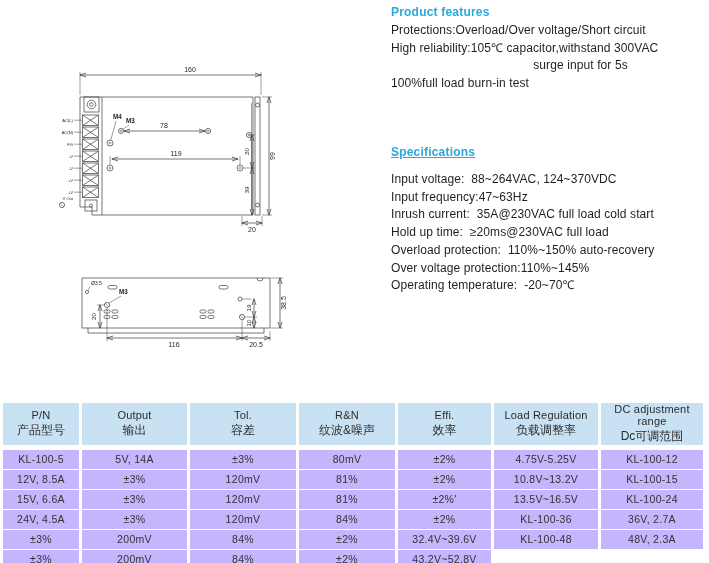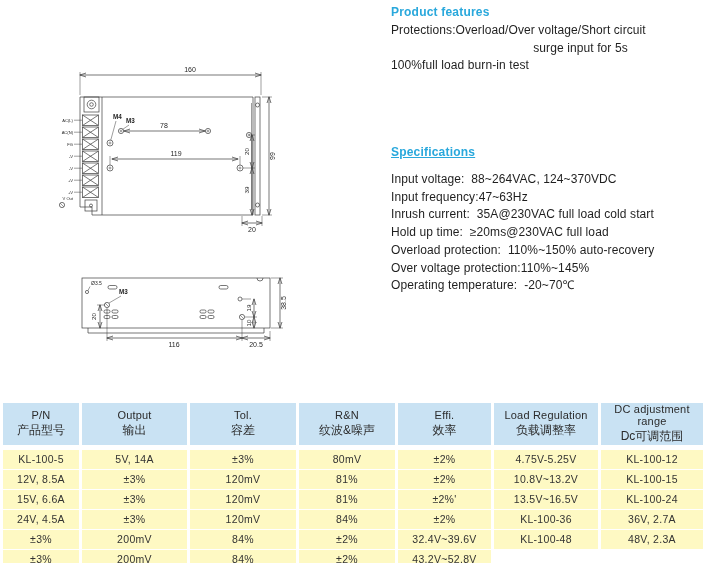--- a/index.html
+++ b/index.html
@@ -33,21 +33,21 @@
   .spec-table { position:absolute; left:3px; top:403px; width:703px; }
   .thead, .tbody-grid { display:grid;
       grid-template-columns:76px 105px 106px 96px 93px 104px 102px;
       column-gap:3px; }
   .thead { height:42px; }
   .th { background:#c9e2f3; display:flex; flex-direction:column; justify-content:center;
         align-items:center; text-align:center; color:#2b2b2b; }
   .th .en { font-size:11px; letter-spacing:.2px; }
   .th .zh { font-size:12px; margin-top:1px; }
   .tbody-grid { margin-top:5px; row-gap:1.5px; grid-auto-rows:18.5px; }
-  .td { background:#fef9c3; display:flex; align-items:center; justify-content:center;
+  .td { background:#c4b5fd; display:flex; align-items:center; justify-content:center;
         font-size:10.5px; color:#333; letter-spacing:.3px; }
 </style>
 </head>
 <body>
 
 <div class="page">
 
   <svg id="drawing" width="250" height="305" viewBox="0 0 250 305">
     <defs>
       <marker id="arr" markerUnits="userSpaceOnUse" markerWidth="7" markerHeight="6" refX="6.4" refY="3" orient="auto-start-reverse">
@@ -212,20 +212,21 @@
       <text x="124" y="292" class="dim" text-anchor="middle">116</text>
       <line x1="192" y1="283" x2="220" y2="283" marker-start="url(#arr)" marker-end="url(#arr)"></line>
       <line x1="220" y1="276" x2="220" y2="286" class="thin"></line>
       <text x="206" y="292" class="dim" text-anchor="middle">20.5</text>
     </g>
   </svg>
 
   <div class="textcol features">
     <div class="sec-title">Product features</div>
     <div class="tline">Protections:Overload/Over voltage/Short circuit</div>
+    <div class="tline">High reliability:105℃ capacitor,withstand 300VAC</div>
     <div class="tline indent">surge input for 5s</div>
     <div class="tline">100%full load burn-in test</div>
   </div>
 
   <div class="textcol specs">
     <div class="sec-title">Specifications</div>
     <div class="tline">Input voltage:  88~264VAC, 124~370VDC</div>
     <div class="tline">Input frequency:47~63Hz</div>
     <div class="tline">Inrush current:  35A@230VAC full load cold start</div>
     <div class="tline">Hold up time:  ≥20ms@230VAC full load</div>

